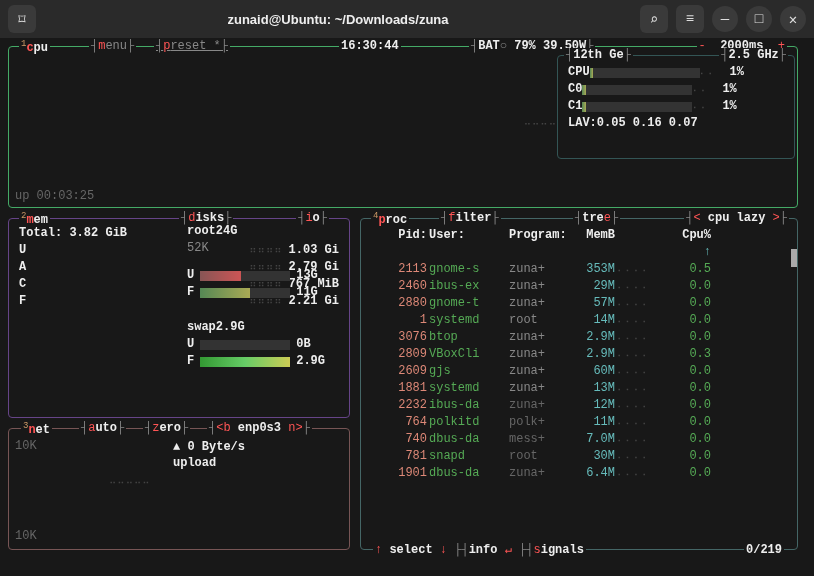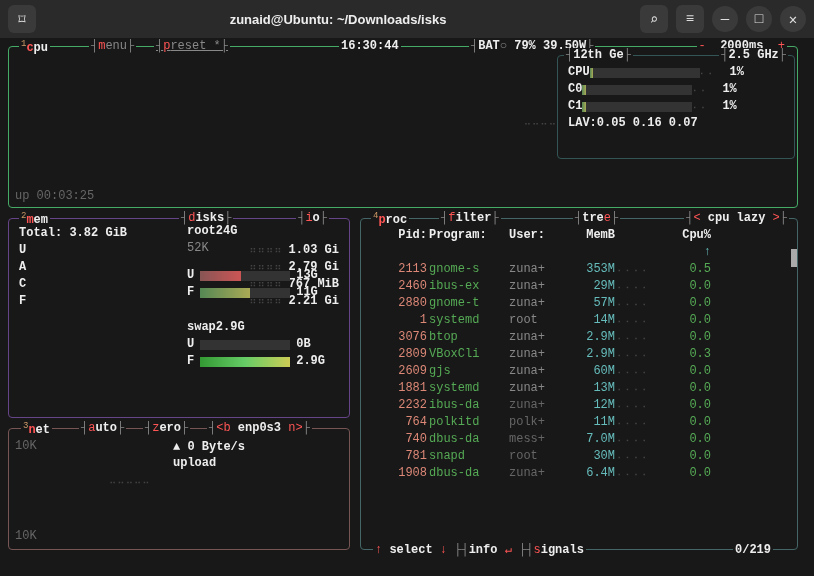--- a/index.html
+++ b/index.html
@@ -73,21 +73,21 @@
 .proc-table { font-size: 12px; line-height: 17px; }
 .proc-row { display: grid; grid-template-columns: 48px 78px 58px 46px 50px 42px; gap: 2px; }
 .r { text-align: right; }
 .scrollbar { position: absolute; right: 0; top: 30px; width: 6px; height: 18px; background: #aaa; }
 </style>
 </head>
 <body>
 
 <div class="titlebar">
   <div class="tb-btn">⌑</div>
-  <div class="tb-title">zunaid@Ubuntu: ~/Downloads/isks</div>
+  <div class="tb-title">zunaid@Ubuntu: ~/Downloads/zuna</div>
   <div class="tb-btn">⌕</div>
   <div class="tb-btn">≡</div>
   <div class="tb-btn round">—</div>
   <div class="tb-btn round">□</div>
   <div class="tb-btn round">✕</div>
 </div>
 
 <div class="terminal" style="position:relative;">
 
 <div class="box" style="left:8px; top:8px; width:790px; height:162px; border-color:#4a6;">
@@ -248,22 +248,22 @@
 
 <div class="box" style="left:360px; top:180px; width:438px; height:332px; border-color:#466;">
   <span class="box-title" style="left:10px;"><span class="num hl">4</span><span class="hl" style="font-weight:bold">p</span><span class="white">roc</span></span>
   <span class="box-title gray" style="left:78px;">┤<span class="hl">f</span><span class="white">ilter</span>├</span>
   <span class="box-title gray" style="left:212px;">┤<span class="white">tre</span><span class="hl">e</span>├</span>
   <span class="box-title gray" style="right:8px;">┤<span class="hl">&lt;</span> <span class="white">cpu lazy</span> <span class="hl">&gt;</span>├</span>
 
   <div class="proc-table" style="padding:6px 8px 2px 14px;">
     <div class="proc-row white">
       <span class="r">Pid:</span>
+      <span>User:</span>
       <span>Program:</span>
-      <span>User:</span>
       <span class="r">MemB</span>
       <span></span>
       <span class="r"><span>Cpu%</span> <span class="blue">↑</span></span>
     </div>
     <div id="proc-rows">
           <div class="proc-row">
             <span class="r orange ">2113</span>
             <span class="green ">gnome-s</span>
             <span class="gray ">zuna+</span>
             <span class="r blue ">353M</span>
@@ -352,32 +352,32 @@
           </div>
           <div class="proc-row">
             <span class="r orange dim">781</span>
             <span class="green dim">snapd</span>
             <span class="gray dim">root</span>
             <span class="r blue dim">30M</span>
             <span class="dotted">⠄⠄⠄⠄</span>
             <span class="r green dim">0.0</span>
           </div>
           <div class="proc-row">
-            <span class="r orange dim">1908</span>
+            <span class="r orange dim">1901</span>
             <span class="green dim">dbus-da</span>
             <span class="gray dim">zuna+</span>
             <span class="r blue dim">6.4M</span>
             <span class="dotted">⠄⠄⠄⠄</span>
             <span class="r green dim">0.0</span>
           </div>
         </div>
   </div>
   <div class="scrollbar"></div>
 
   <div style="position:absolute; bottom:-8px; left:12px; background:#181818; padding:0 2px;">
     <span class="hl">↑</span> <span class="white">select</span> <span class="hl">↓</span>
     <span class="gray">├┤</span><span class="white">info</span> <span class="hl">↵</span>
     <span class="gray">├┤</span><span class="hl">s</span><span class="white">ignals</span>
   </div>
-  <div style="position:absolute; bottom:-8px; right:24px; background:#181818; padding:0 2px;" class="white">0/219</div>
+  <div style="position:absolute; bottom:-8px; right:13px; background:#181818; padding:0 2px;" class="white">0/219</div>
 </div>
 
 </div>
 
 </body></html>

